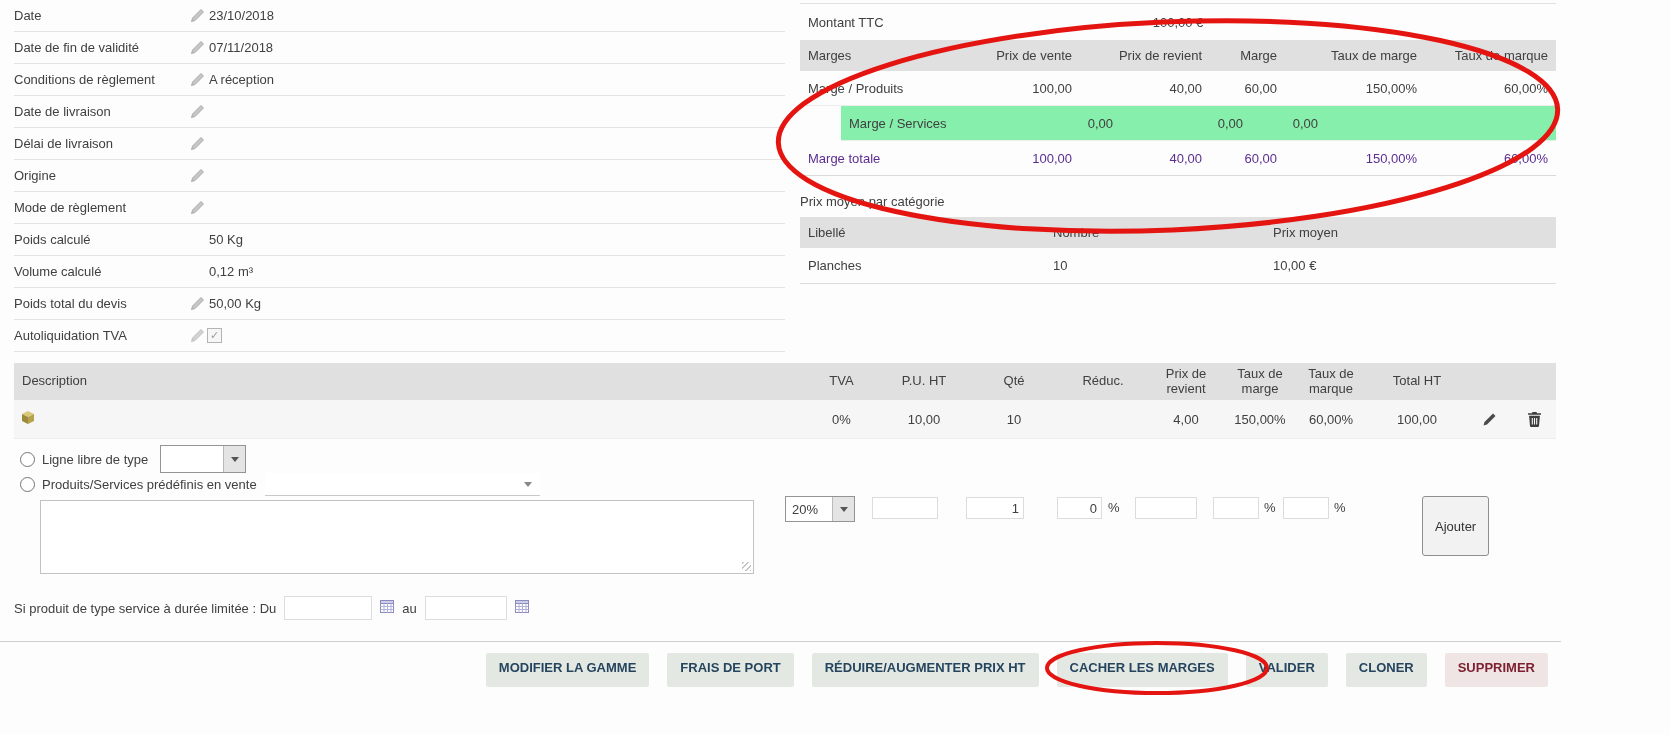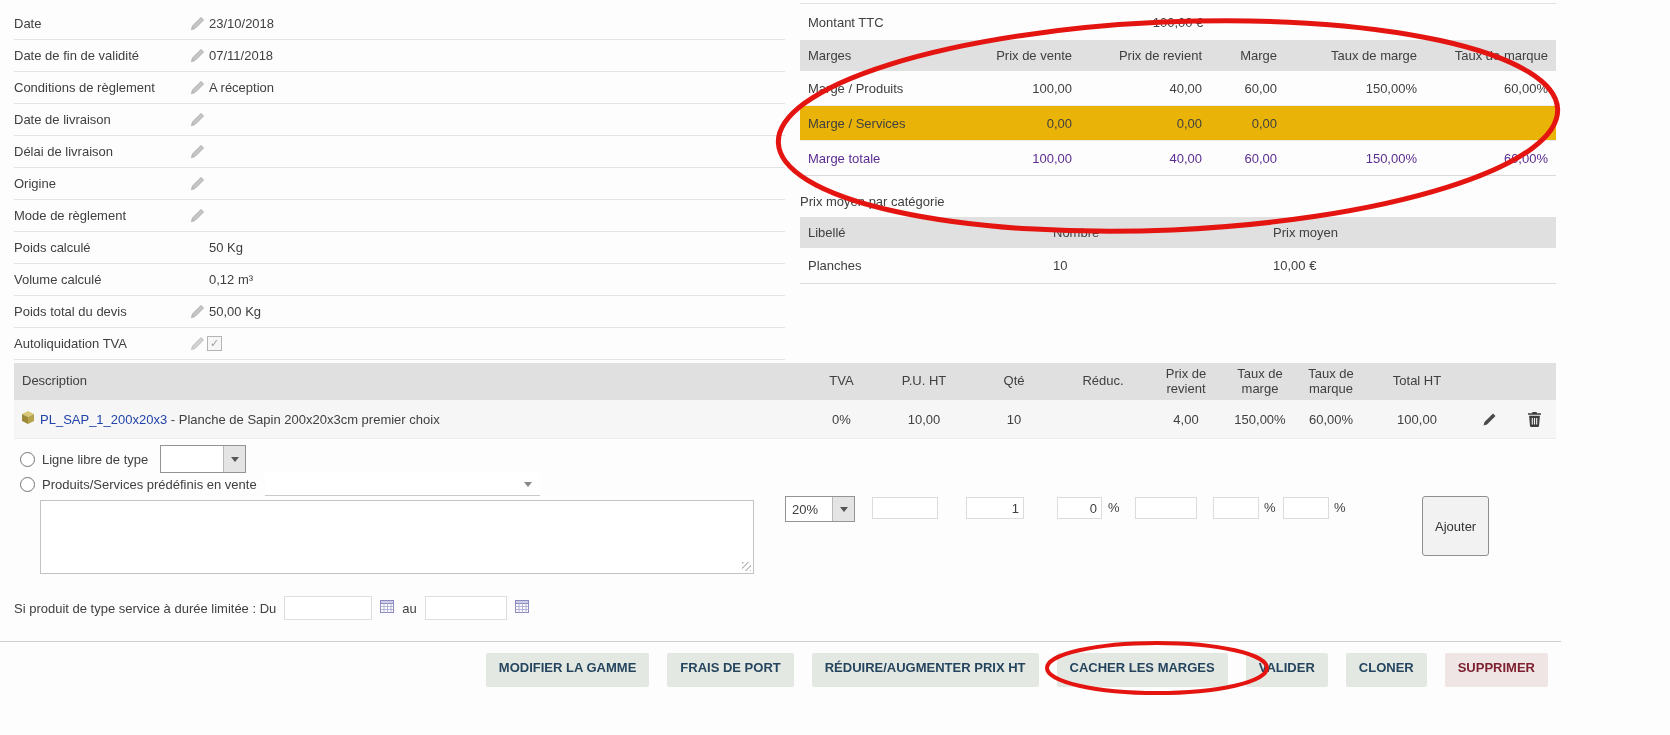--- a/index.html
+++ b/index.html
@@ -2,38 +2,38 @@
 <html><head>
 <meta charset="utf-8">
 <style>
   html,body{margin:0;padding:0;}
   body{
     width:1670px;height:735px;position:relative;overflow:hidden;
     background:#fdfdfd;color:#404040;
     font-family:"Liberation Sans","DejaVu Sans",sans-serif;font-size:13px;
   }
   
-  .left-fields{position:absolute;left:14px;top:8px;width:771px;}
+  .left-fields{position:absolute;left:14px;top:0;width:771px;}
   .frow{display:flex;align-items:center;height:31px;border-bottom:1px solid #e3e3e3;}
   .flabel{flex:0 0 176px;}
   .ficon{flex:0 0 17px;display:flex;align-items:center;}
   .fvalue{margin-left:2px;}
   .pencil{width:15px;height:15px;display:inline-block;}
   .cb{display:inline-block;width:13px;height:13px;border:1px solid #b4b4b4;background:#f6f6f6;
       color:#9c9c9c;font-size:11px;line-height:12px;text-align:center;}
   
   .right-panel{position:absolute;left:800px;top:3px;width:756px;}
   .montant-row{position:relative;height:36px;border-top:1px solid #e2e2e2;display:flex;align-items:center;}
   .montant-val{position:absolute;left:0;right:0;text-align:center;}
   .grid{display:grid;align-items:center;}
   .marges-grid{grid-template-columns:150px 130px 130px 75px 140px 131px;}
   .avg-grid{grid-template-columns:245px 220px 291px;}
   .thead{background:#e0e0e0;height:31px;}
   .trow{height:34px;border-bottom:1px solid #ececec;}
-  .trow.alt{background:#eab308;}
+  .trow.alt{background:#86efac;margin-left:41px;}
   .trow.last{border-bottom:1px solid #d9d9d9;}
   .cl{padding-left:8px;text-align:left;}
   .cr{padding-right:8px;text-align:right;}
   .purple, .purple *{color:#5b2d91;}
   .avg-title{margin:18px 0 8px 0;}
   .avg-row{height:35px;border-bottom:1px solid #dcdcdc;}
   
   .lines-table{position:absolute;left:14px;top:363px;width:1542px;}
   .lines-grid{display:grid;grid-template-columns:790px 75px 90px 90px 88px 78px 70px 72px 100px 45px 44px;align-items:center;}
   .lines-head{background:#e0e0e0;height:37px;line-height:1.15;}
@@ -241,21 +241,20 @@
     <span></span>
     <span></span>
   </div>
   <div class="lines-grid line-row">
     <span class="desc-cell">
       <span><svg width="12" height="13" viewBox="0 0 12 13">
             <polygon points="6,0 12,3 6,6 0,3" fill="#d8c878"></polygon>
             <polygon points="0,3 6,6 6,13 0,10" fill="#9c8a3a"></polygon>
             <polygon points="12,3 6,6 6,13 12,10" fill="#b6a34c"></polygon>
           </svg></span>
-      <span><a class="ref" href="#">PL_SAP_1_200x20x3</a><span> - Planche de Sapin 200x20x3cm premier choix</span></span>
     </span>
     <span class="cc">0%</span>
     <span class="cc">10,00</span>
     <span class="cc">10</span>
     <span class="cc"></span>
     <span class="cc">4,00</span>
     <span class="cc">150,00%</span>
     <span class="cc">60,00%</span>
     <span class="cc">100,00</span>
     <span class="icon-btn">

